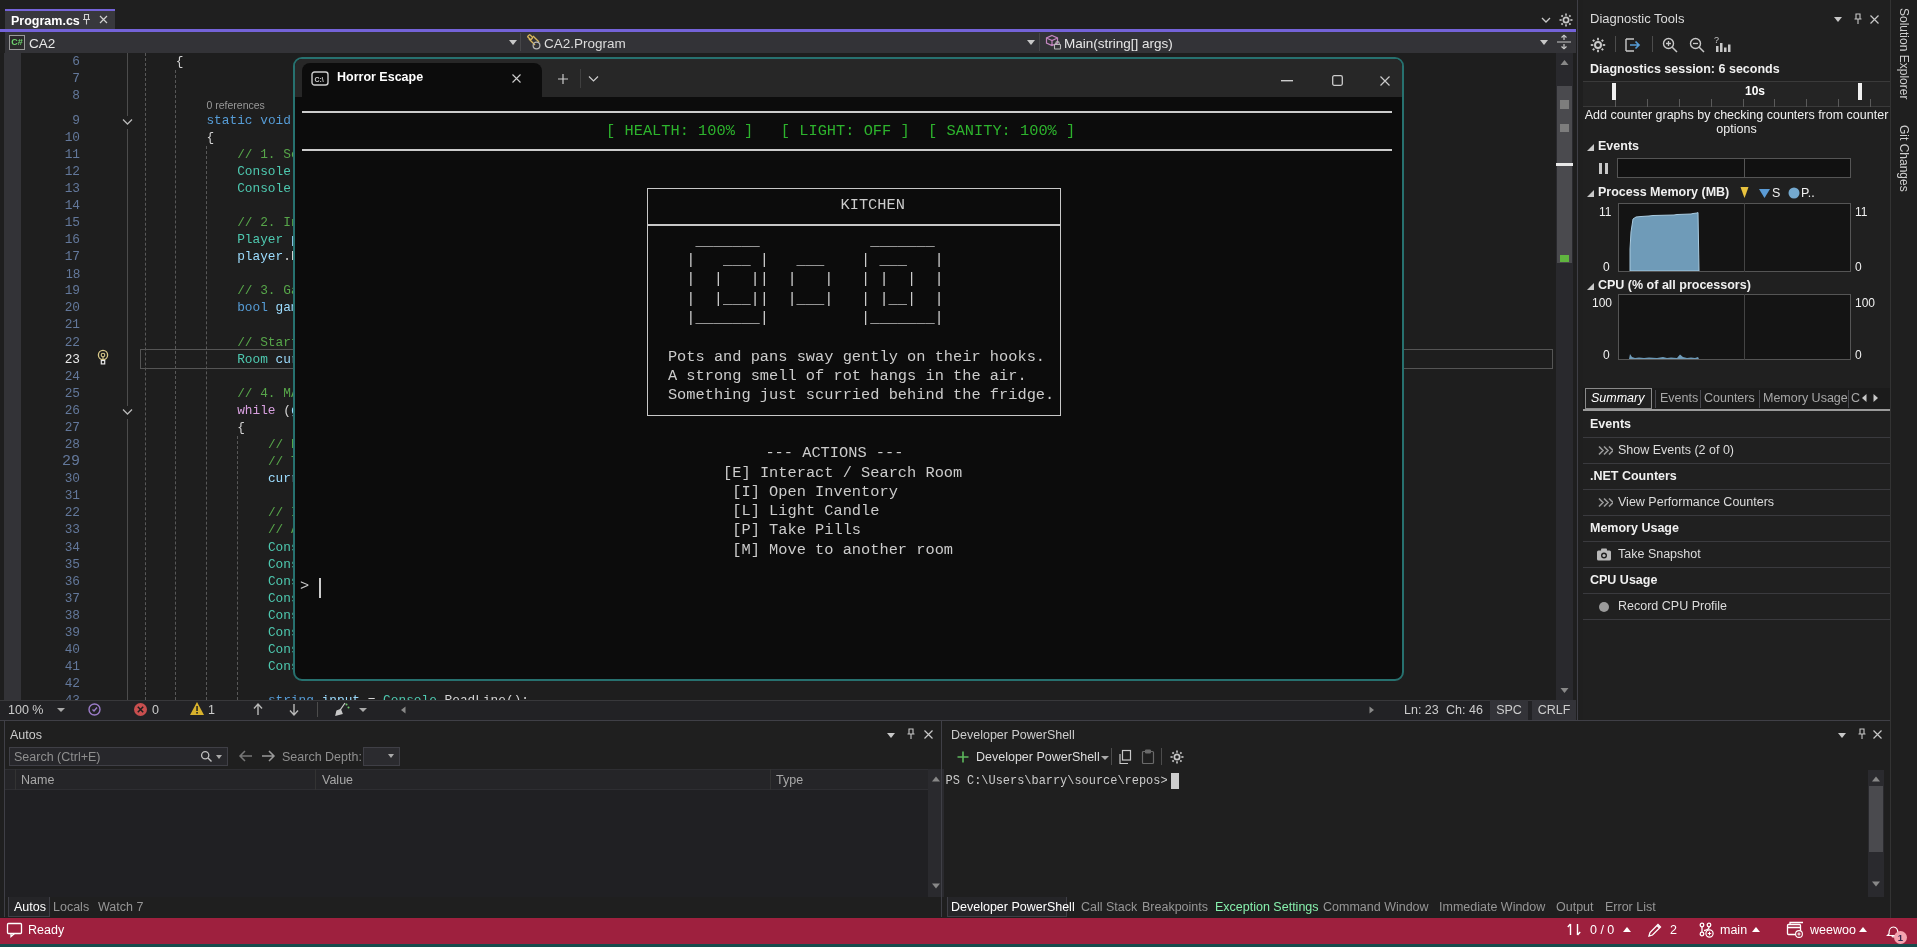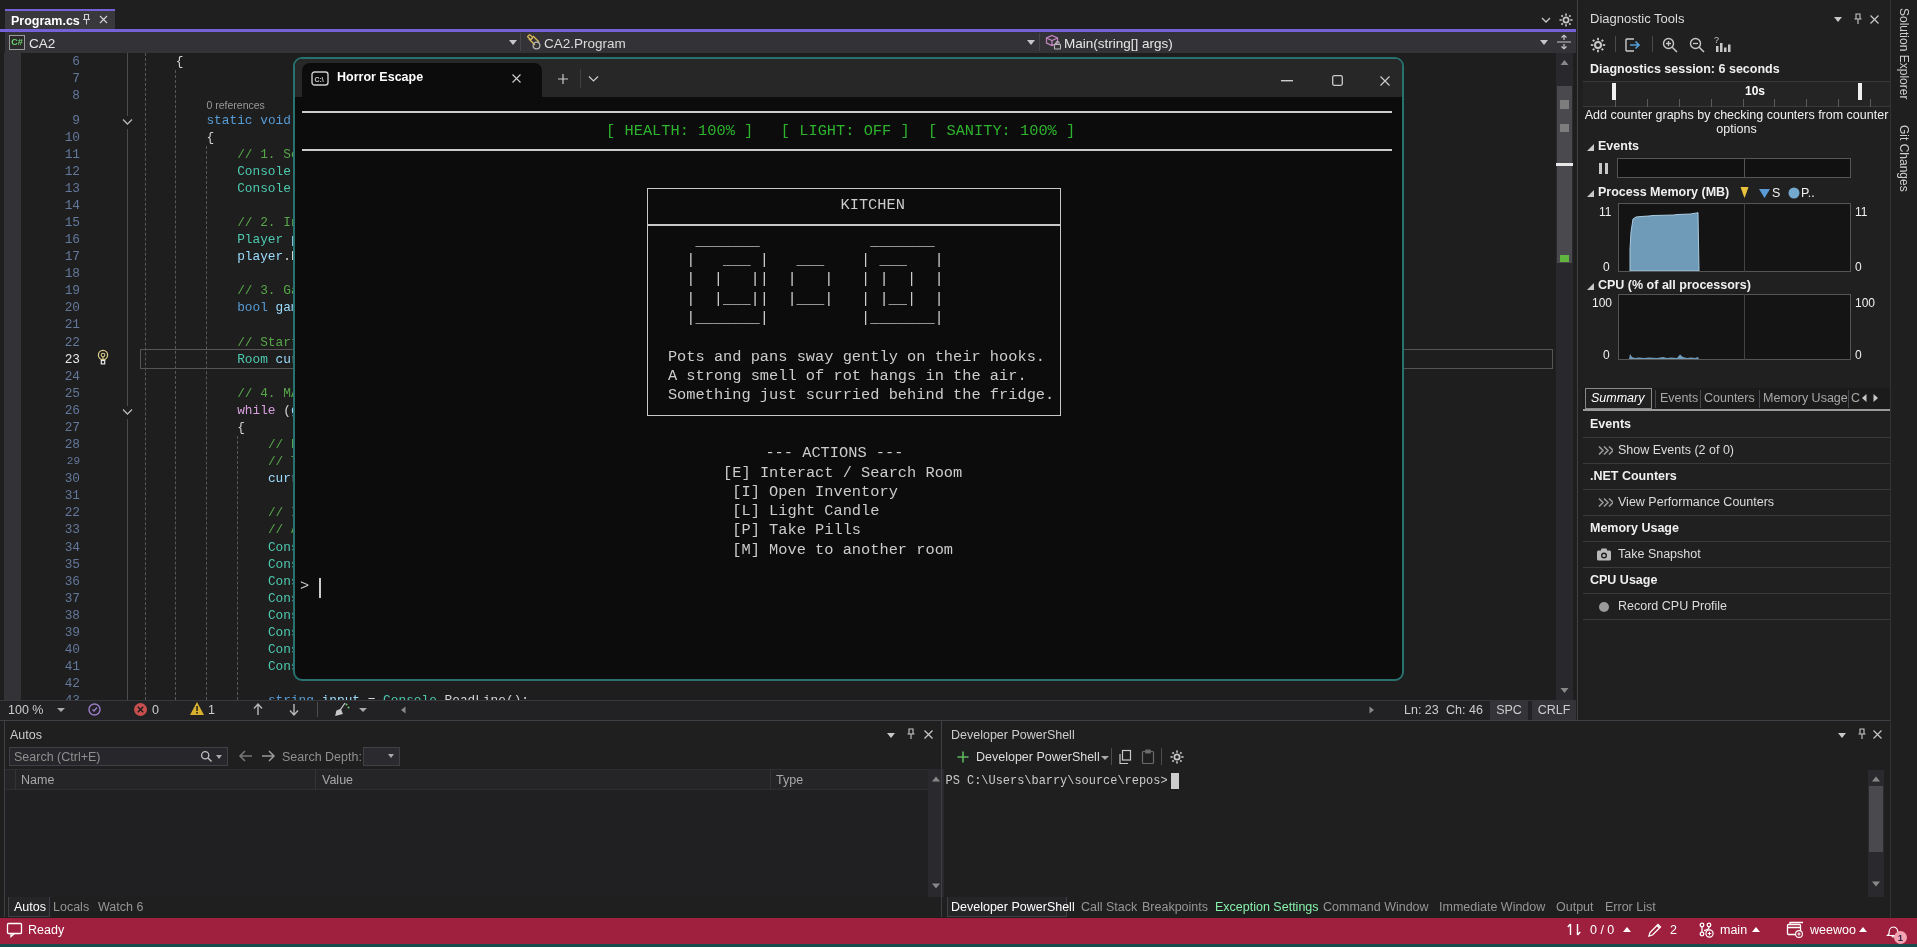--- a/index.html
+++ b/index.html
@@ -105,32 +105,32 @@
       <div style="position:absolute;left:0;top:33.66px;width:80px;font-family:'Liberation Mono',monospace;font-size:12.8px;line-height:17.08px;color:#63789b;text-align:right;">8</div>
       <div style="position:absolute;left:0;top:58.5px;width:80px;font-family:'Liberation Mono',monospace;font-size:12.8px;line-height:17.08px;color:#63789b;text-align:right;">9</div>
       <div style="position:absolute;left:0;top:75.583px;width:80px;font-family:'Liberation Mono',monospace;font-size:12.8px;line-height:17.08px;color:#63789b;text-align:right;">10</div>
       <div style="position:absolute;left:0;top:92.666px;width:80px;font-family:'Liberation Mono',monospace;font-size:12.8px;line-height:17.08px;color:#63789b;text-align:right;">11</div>
       <div style="position:absolute;left:0;top:109.749px;width:80px;font-family:'Liberation Mono',monospace;font-size:12.8px;line-height:17.08px;color:#63789b;text-align:right;">12</div>
       <div style="position:absolute;left:0;top:126.832px;width:80px;font-family:'Liberation Mono',monospace;font-size:12.8px;line-height:17.08px;color:#63789b;text-align:right;">13</div>
       <div style="position:absolute;left:0;top:143.915px;width:80px;font-family:'Liberation Mono',monospace;font-size:12.8px;line-height:17.08px;color:#63789b;text-align:right;">14</div>
       <div style="position:absolute;left:0;top:160.998px;width:80px;font-family:'Liberation Mono',monospace;font-size:12.8px;line-height:17.08px;color:#63789b;text-align:right;">15</div>
       <div style="position:absolute;left:0;top:178.081px;width:80px;font-family:'Liberation Mono',monospace;font-size:12.8px;line-height:17.08px;color:#63789b;text-align:right;">16</div>
       <div style="position:absolute;left:0;top:195.164px;width:80px;font-family:'Liberation Mono',monospace;font-size:12.8px;line-height:17.08px;color:#63789b;text-align:right;">17</div>
-      <div style="position:absolute;left:0;top:212.24699999999996px;width:80px;font-family:Liberation Mono, monospace;font-size:12.8px;line-height:17.08px;color:#63789b;text-align:right;">18</div>
+      <div style="position:absolute;left:0;top:212.24699999999996px;width:80px;font-family:Liberation Sans, sans-serif;font-size:12.8px;line-height:17.08px;color:#63789b;text-align:right;">18</div>
       <div style="position:absolute;left:0;top:229.32999999999998px;width:80px;font-family:'Liberation Mono',monospace;font-size:12.8px;line-height:17.08px;color:#63789b;text-align:right;">19</div>
       <div style="position:absolute;left:0;top:246.413px;width:80px;font-family:'Liberation Mono',monospace;font-size:12.8px;line-height:17.08px;color:#63789b;text-align:right;">20</div>
       <div style="position:absolute;left:0;top:263.496px;width:80px;font-family:'Liberation Mono',monospace;font-size:12.8px;line-height:17.08px;color:#63789b;text-align:right;">21</div>
       <div style="position:absolute;left:0;top:280.57899999999995px;width:80px;font-family:'Liberation Mono',monospace;font-size:12.8px;line-height:17.08px;color:#63789b;text-align:right;">22</div>
       <div style="position:absolute;left:0;top:297.662px;width:80px;font-family:'Liberation Mono',monospace;font-size:12.8px;line-height:17.08px;color:#e8e8e8;text-align:right;">23</div>
       <div style="position:absolute;left:0;top:314.745px;width:80px;font-family:'Liberation Mono',monospace;font-size:12.8px;line-height:17.08px;color:#63789b;text-align:right;">24</div>
       <div style="position:absolute;left:0;top:331.828px;width:80px;font-family:'Liberation Mono',monospace;font-size:12.8px;line-height:17.08px;color:#63789b;text-align:right;">25</div>
       <div style="position:absolute;left:0;top:348.91099999999994px;width:80px;font-family:'Liberation Mono',monospace;font-size:12.8px;line-height:17.08px;color:#63789b;text-align:right;">26</div>
       <div style="position:absolute;left:0;top:365.99399999999997px;width:80px;font-family:'Liberation Mono',monospace;font-size:12.8px;line-height:17.08px;color:#63789b;text-align:right;">27</div>
       <div style="position:absolute;left:0;top:383.077px;width:80px;font-family:'Liberation Mono',monospace;font-size:12.8px;line-height:17.08px;color:#63789b;text-align:right;">28</div>
-      <div style="position:absolute;left:0;top:400.15999999999997px;width:80px;font-family:'Liberation Mono',monospace;font-size:11px;line-height:17.08px;color:#63789b;text-align:right;">29</div>
+      <div style="position:absolute;left:0;top:400.15999999999997px;width:80px;font-family:'Liberation Mono',monospace;font-size:15px;line-height:17.08px;color:#63789b;text-align:right;">29</div>
       <div style="position:absolute;left:0;top:417.24299999999994px;width:80px;font-family:'Liberation Mono',monospace;font-size:12.8px;line-height:17.08px;color:#63789b;text-align:right;">30</div>
       <div style="position:absolute;left:0;top:434.32599999999996px;width:80px;font-family:'Liberation Mono',monospace;font-size:12.8px;line-height:17.08px;color:#63789b;text-align:right;padding-left:28px;">31</div>
       <div style="position:absolute;left:0;top:451.409px;width:80px;font-family:'Liberation Mono',monospace;font-size:12.8px;line-height:17.08px;color:#63789b;text-align:right;">22</div>
       <div style="position:absolute;left:0;top:468.49199999999996px;width:80px;font-family:'Liberation Mono',monospace;font-size:12.8px;line-height:17.08px;color:#63789b;text-align:right;">33</div>
       <div style="position:absolute;left:0;top:485.57499999999993px;width:80px;font-family:'Liberation Mono',monospace;font-size:12.8px;line-height:17.08px;color:#63789b;text-align:right;">34</div>
       <div style="position:absolute;left:0;top:502.6579999999999px;width:80px;font-family:'Liberation Mono',monospace;font-size:12.8px;line-height:17.08px;color:#63789b;text-align:right;">35</div>
       <div style="position:absolute;left:0;top:519.741px;width:80px;font-family:'Liberation Mono',monospace;font-size:12.8px;line-height:17.08px;color:#63789b;text-align:right;">36</div>
       <div style="position:absolute;left:0;top:536.824px;width:80px;font-family:'Liberation Mono',monospace;font-size:12.8px;line-height:17.08px;color:#63789b;text-align:right;">37</div>
       <div style="position:absolute;left:0;top:553.9069999999999px;width:80px;font-family:'Liberation Mono',monospace;font-size:12.8px;line-height:17.08px;color:#63789b;text-align:right;">38</div>
       <div style="position:absolute;left:0;top:570.99px;width:80px;font-family:'Liberation Mono',monospace;font-size:12.8px;line-height:17.08px;color:#63789b;text-align:right;">39</div>
@@ -278,21 +278,21 @@
 <div class="abs" style="left:928px;top:769px;width:16px;height:128px;background:#2a2a2e;"></div>
 <svg class="abs" style="left:931px;top:775px" width="10" height="8" viewBox="0 0 10 8">
       <path d="M1 6.5 L5 1.5 L9 6.5 Z" fill="#888888"></path>
     </svg>
 <svg class="abs" style="left:931px;top:882px" width="10" height="8" viewBox="0 0 10 8">
       <path d="M1 1.5 L5 6.5 L9 1.5 Z" fill="#888888"></path>
     </svg>
 <div class="abs" style="left:8px;top:897px;width:42px;height:20px;border:1px solid #3f3f46;border-top:none;background:#252528;"></div>
 <div class="abs" style="left:14px;top:899.5px;font-size:12.5px;color:#ffffff;">Autos</div>
 <div class="abs" style="left:53px;top:899.5px;font-size:12.5px;color:#969696;">Locals</div>
-<div class="abs" style="left:98px;top:899.5px;font-size:12.5px;color:#969696;">Watch 6</div>
+<div class="abs" style="left:98px;top:899.5px;font-size:12.5px;color:#969696;">Watch 7</div>
 <div class="abs" style="left:941px;top:721px;width:1px;height:196px;background:#3f3f46;"></div>
 <div class="abs" style="left:951px;top:727.5px;font-size:12.5px;color:#cccccc;">Developer PowerShell</div>
 <div class="abs" style="left:1838px;top:733px;width:0;height:0;border-left:4.5px solid transparent;border-right:4.5px solid transparent;border-top:5px solid #c8c8c8;"></div>
 <svg class="abs" style="left:1856px;top:728px" width="11" height="13" viewBox="0 0 11 13">
       <g stroke="#c8c8c8" stroke-width="1.1" fill="none">
         <path d="M4 1 L8 1 L8 6 L4 6 Z M2.5 6 L9.5 6 M6 6 L6 11"></path>
       </g>
     </svg>
 <svg class="abs" style="left:1872px;top:729px" width="11" height="11" viewBox="0 0 11 11">
       <g stroke="#c8c8c8" stroke-width="1.2">

